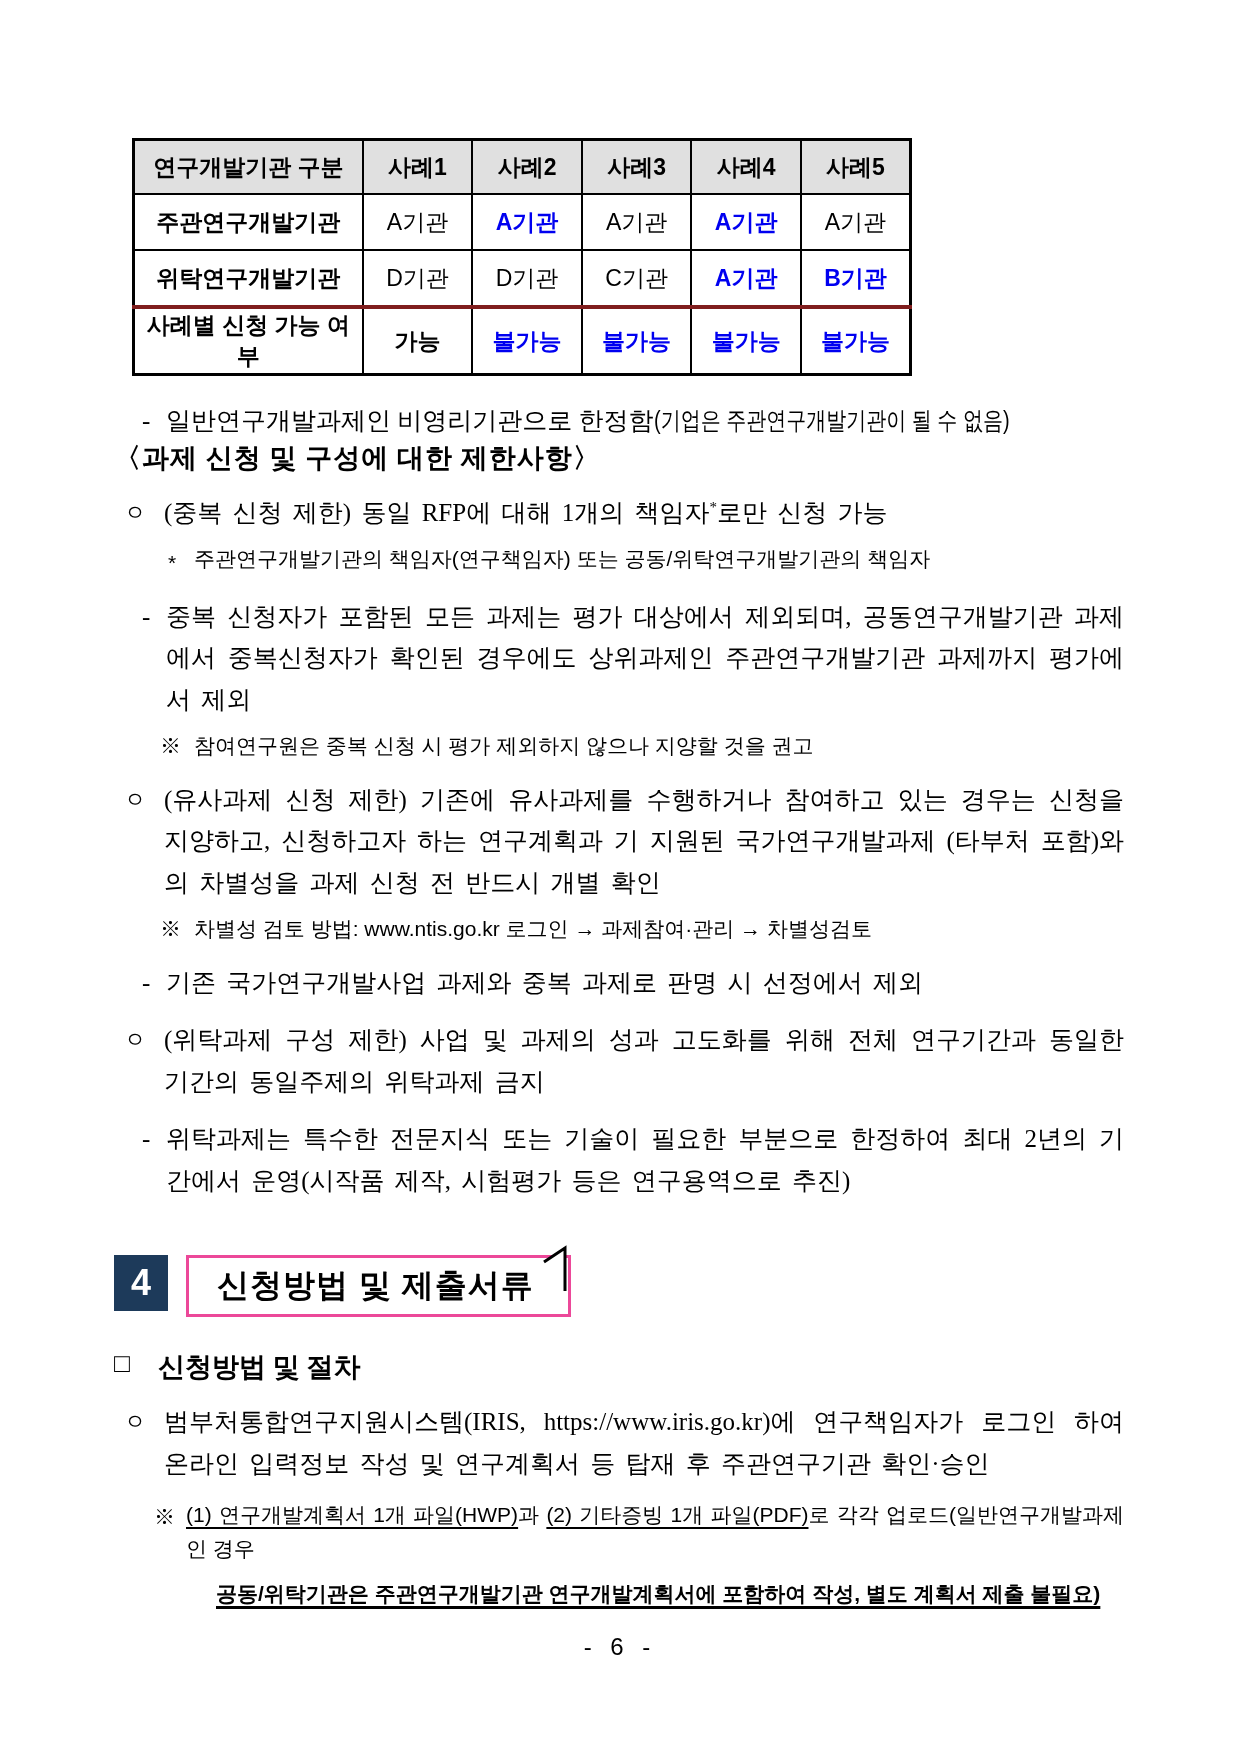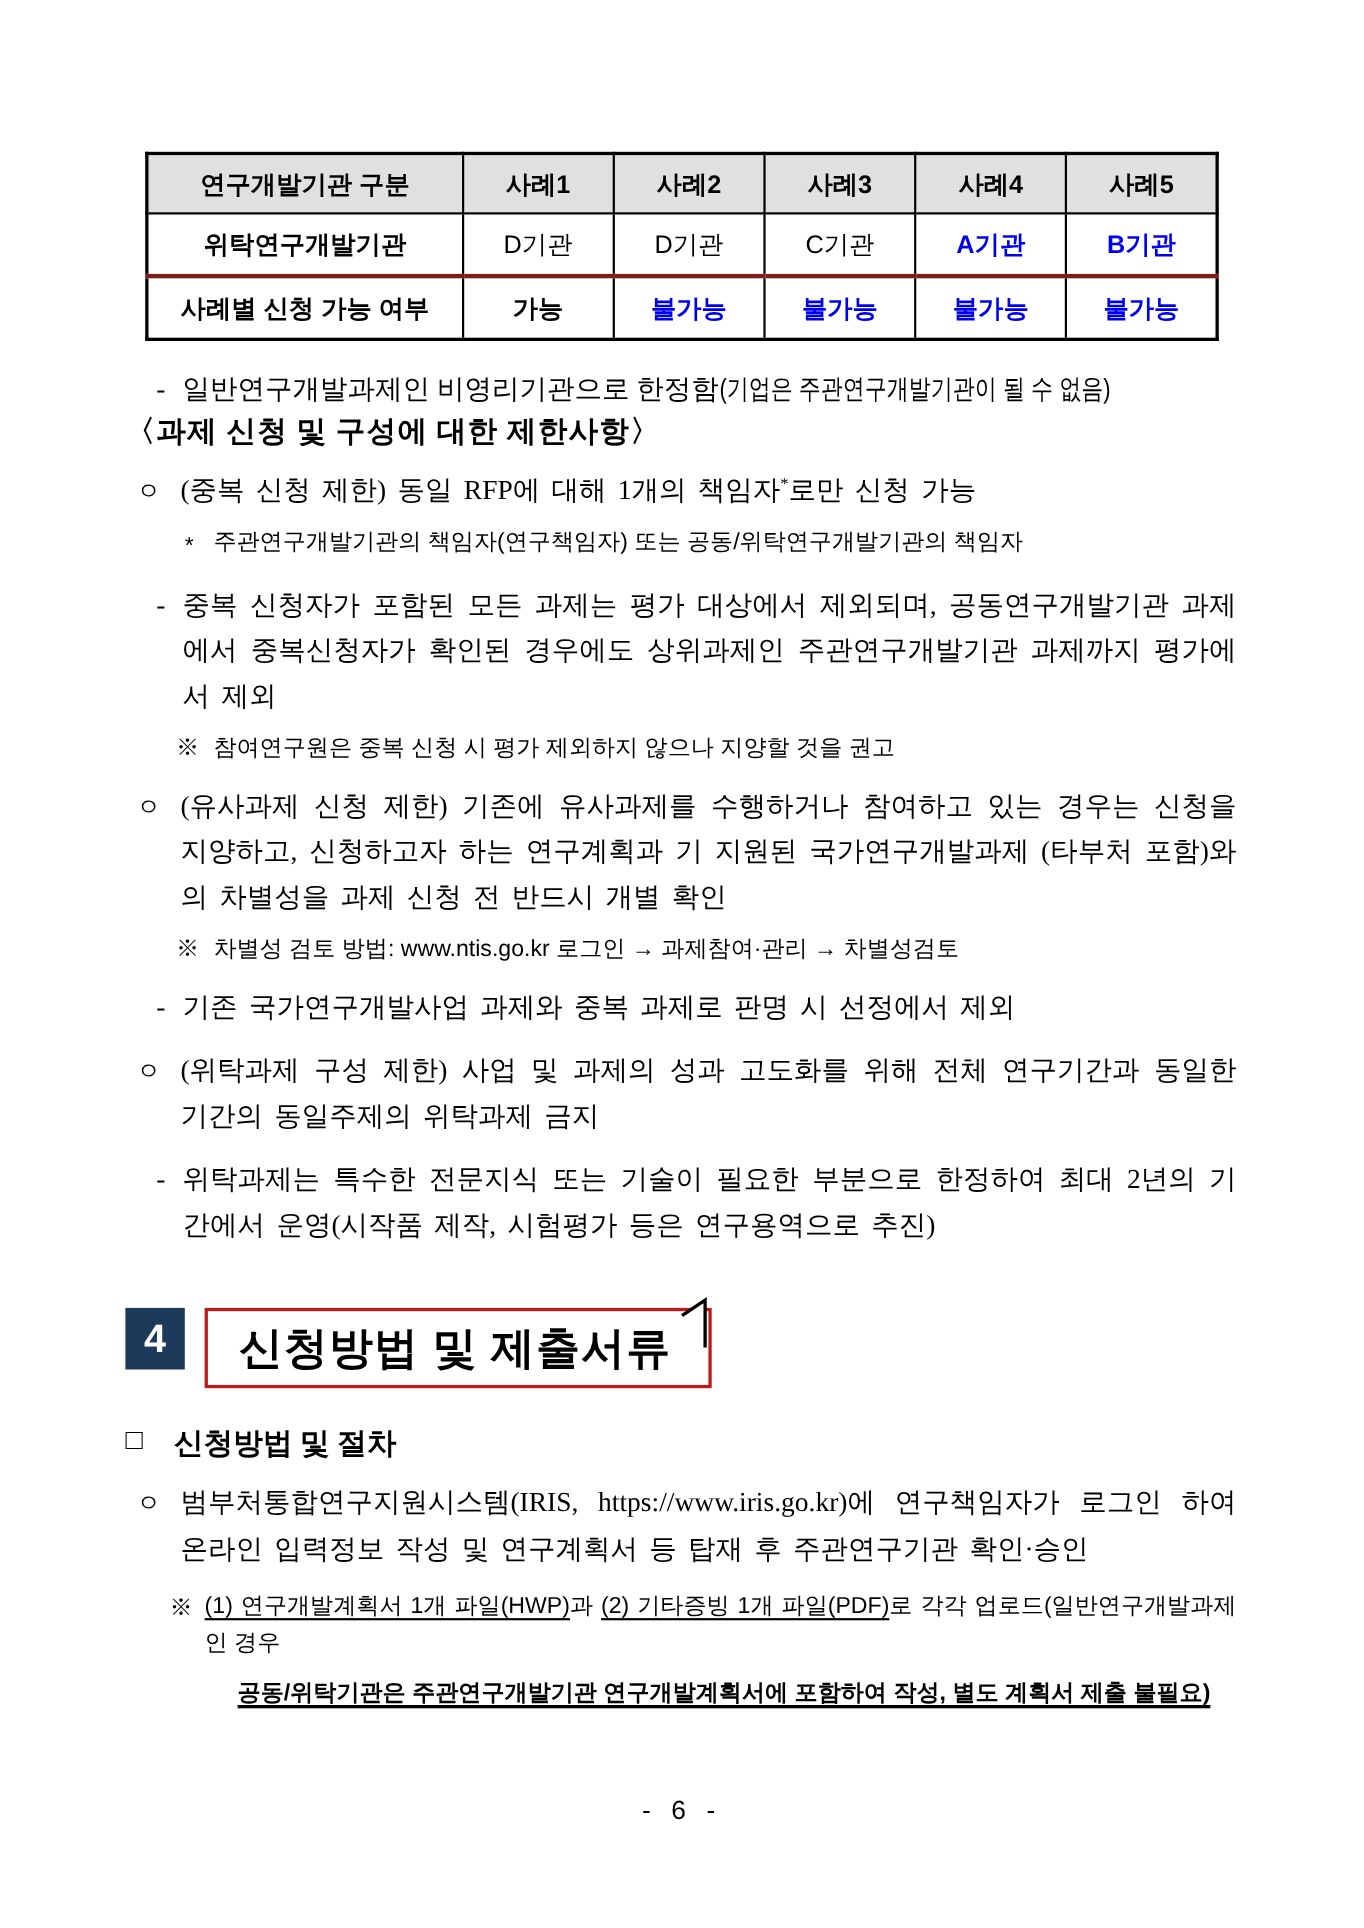--- a/index.html
+++ b/index.html
@@ -12,21 +12,21 @@
     width:1240px;height:1753px;
     background:#ffffff;color:#000;
     font-family:"Liberation Serif", serif;
     position:relative;overflow:hidden;
   }
   .page{padding:138px 116px 0 114px;}
 
   
   table.case-table{
     border-collapse:collapse;
-    width:976px;margin-left:18px;
+    width:780px;margin-left:18px;
     font-family:"Liberation Sans", sans-serif;
     table-layout:fixed;
     padding-left:12px;
   }
   .case-table col.c-label{width:29.5%;}
   .case-table col.c-case{width:14.1%;}
   .case-table th,.case-table td{
     border:2px solid #000;
     text-align:center;vertical-align:middle;
     font-size:23px;
@@ -77,24 +77,24 @@
   
   .section-header{margin-top:54px;display:flex;align-items:stretch;}
   .badge{
     width:54px;height:56px;background:var(--badge);color:#fff;
     font-family:"Liberation Sans", sans-serif;font-weight:bold;font-size:36px;
     display:flex;align-items:center;justify-content:center;
     flex:0 0 54px;
   }
   .title-box{
     margin-left:18px;position:relative;
-    border:3px solid #b91c1c;
+    border:3px solid #ec4899;
     padding:6px 34px 6px 28px;
     font-family:"Liberation Sans", sans-serif;
-    font-weight:800;font-size:40px;letter-spacing:1px;
+    font-weight:800;font-size:32px;letter-spacing:1px;
     display:flex;align-items:center;
   }
   .title-box .fold{position:absolute;top:-13px;right:-4px;}
 
   .check-heading{
     margin-top:32px;font-size:27px;font-weight:bold;display:flex;
   }
   .check-heading .marker{flex:0 0 44px;font-size:26px;}
 
   
@@ -131,20 +131,28 @@
         <th>연구개발기관 구분</th>
         <th>사례1</th>
         <th>사례2</th>
         <th>사례3</th>
         <th>사례4</th>
         <th>사례5</th>
       </tr>
     </thead>
     <tbody>
       <tr>
+        <td class="row-label">주관연구개발기관</td>
+        <td>A기관</td>
+        <td class="blue">A기관</td>
+        <td>A기관</td>
+        <td class="blue">A기관</td>
+        <td>A기관</td>
+      </tr>
+      <tr>
         <td class="row-label">위탁연구개발기관</td>
         <td>D기관</td>
         <td>D기관</td>
         <td>C기관</td>
         <td class="blue">A기관</td>
         <td class="blue">B기관</td>
       </tr>
       <tr class="final-row">
         <td class="row-label">사례별 신청 가능 여부</td>
         <td>가능</td>

